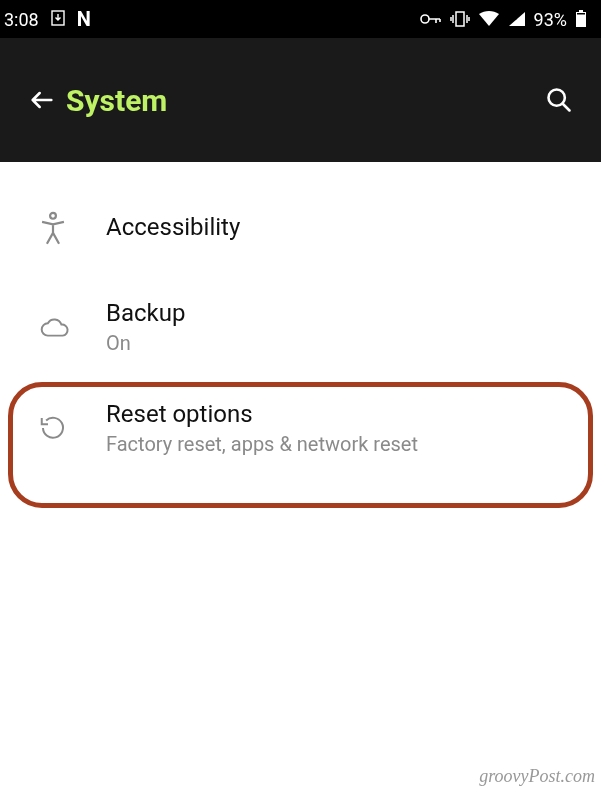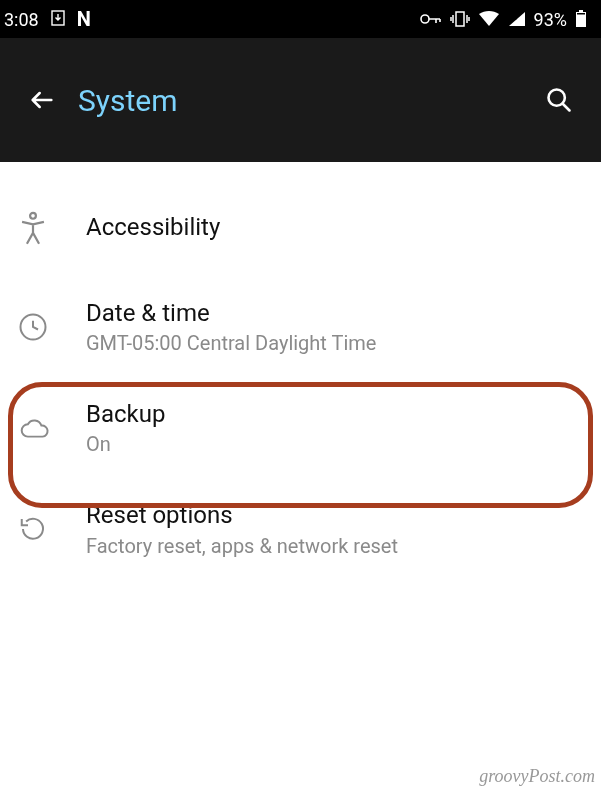--- a/index.html
+++ b/index.html
@@ -26,36 +26,36 @@
     .status-right svg { display: block; }
     .app-bar {
       height: 124px;
       background: #1a1a1a;
       display: flex;
       align-items: center;
       padding: 0 18px;
     }
     .back-btn { display: flex; align-items: center; justify-content: center; width: 48px; height: 48px; cursor: pointer; }
     .app-title {
-      color: #7dd3fc;
+      color: #bef264;
       font-size: 30px;
-      font-weight: 400;
-      margin-left: 12px;
+      font-weight: 700;
+      margin-left: 0;
     }
     .search-btn {
       margin-left: auto;
       display: flex; align-items: center; justify-content: center;
       width: 48px; height: 48px; cursor: pointer;
     }
     .list { padding-top: 18px; }
     .row {
       display: flex;
       align-items: center;
       min-height: 96px;
-      padding: 22px 18px 22px 10px;
+      padding: 22px 18px 22px 30px;
       cursor: pointer;
       position: relative;
     }
     .row-icon {
       width: 64px;
       display: flex;
       align-items: center;
       justify-content: flex-start;
       padding-left: 8px;
       flex-shrink: 0;
@@ -166,32 +166,20 @@
         <circle cx="12" cy="4" r="2.4"></circle>
         <path d="M3 9 L12 11 L21 9 M12 11 L12 18 M12 18 L7 27 M12 18 L17 27"></path>
       </svg>
     </div>
     <div class="row-text">
       <div class="row-title">Accessibility</div>
     </div>
   </div>
 
 
-  <div class="row">
-    <div class="row-icon">
-      <svg width="30" height="30" viewBox="0 0 24 24" class="icon-gray" fill="none" stroke-width="1.6">
-        <circle cx="12" cy="12" r="10"></circle>
-        <path d="M12 7 V12 L16 14"></path>
-      </svg>
-    </div>
-    <div class="row-text">
-      <div class="row-title">Date &amp; time</div>
-      <div class="row-sub">GMT-05:00 Central Daylight Time</div>
-    </div>
-  </div>
 
   <div class="row">
     <div class="row-icon">
       <svg width="32" height="24" viewBox="0 0 26 18" class="icon-gray" fill="none" stroke-width="1.6">
         <path d="M8 16 A5 5 0 0 1 8 6 A6 6 0 0 1 19 7 A4.5 4.5 0 0 1 20 16 Z"></path>
       </svg>
     </div>
     <div class="row-text">
       <div class="row-title">Backup</div>
       <div class="row-sub">On</div>

